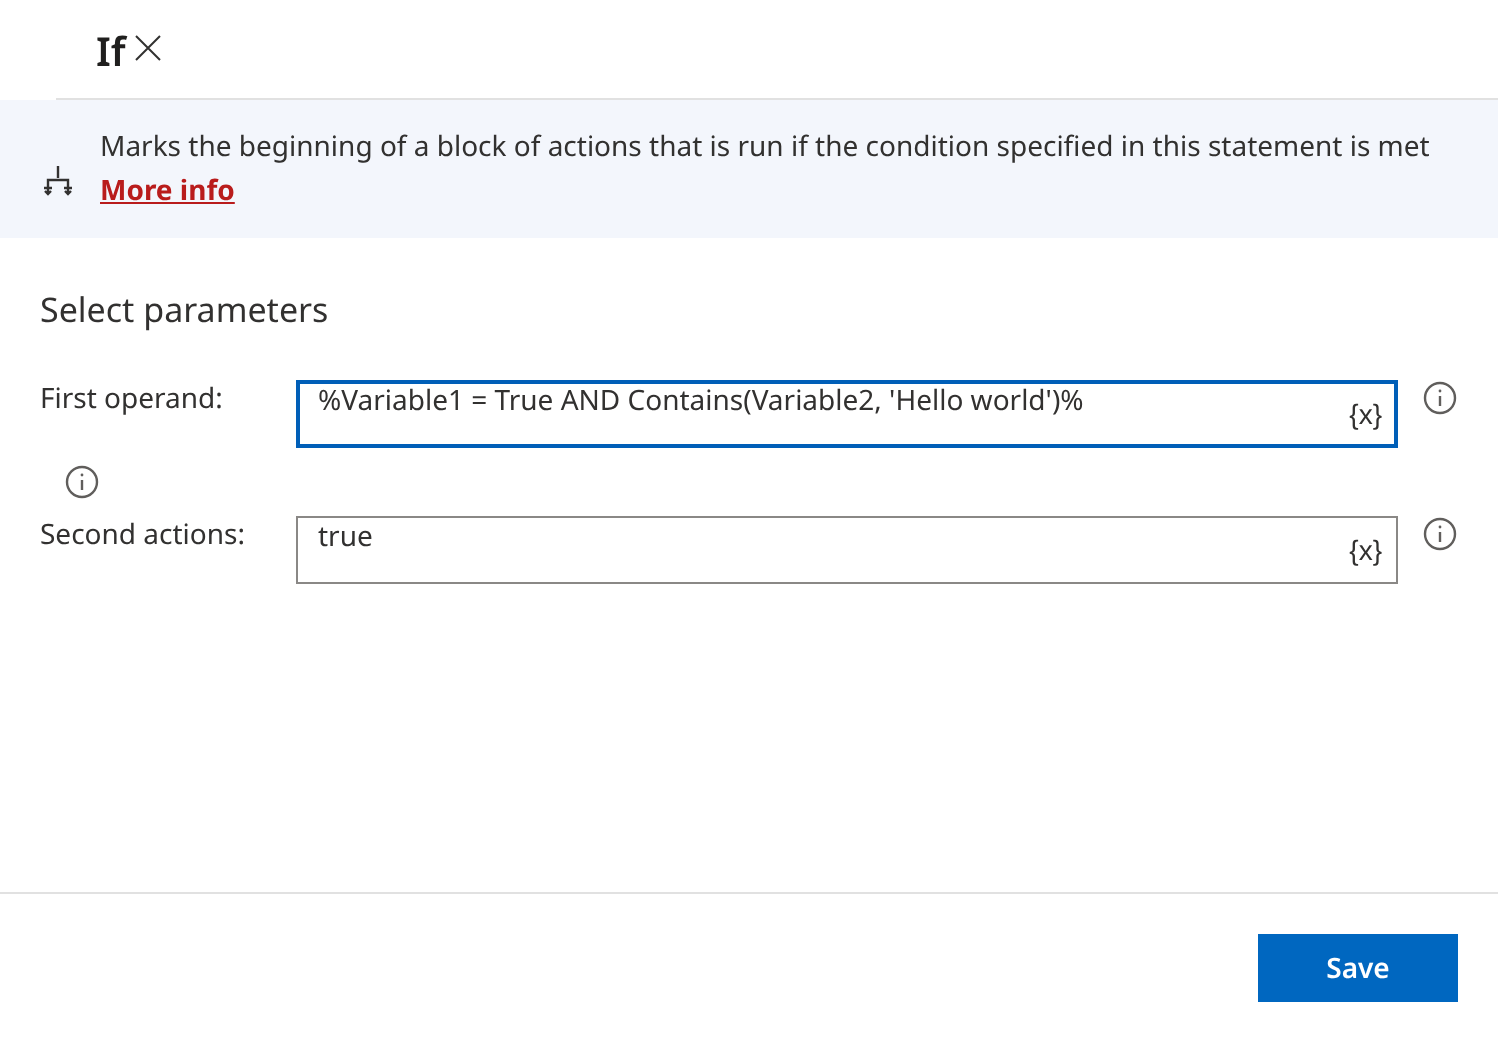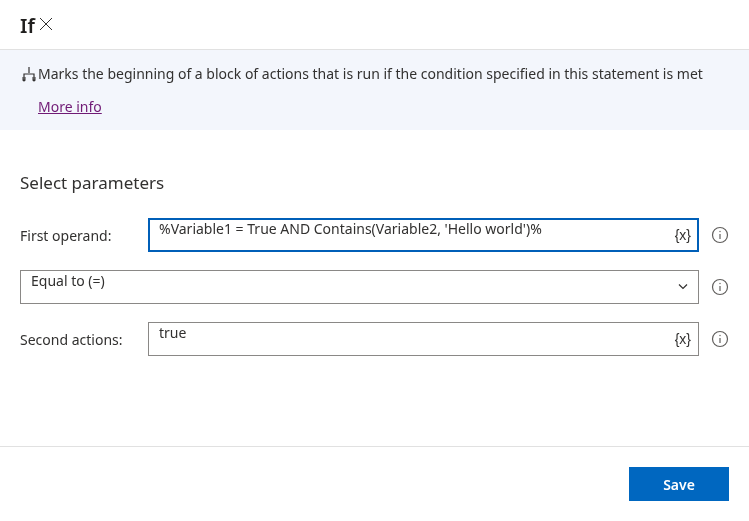--- a/index.html
+++ b/index.html
@@ -12,72 +12,73 @@
     height: 521px;
     position: relative;
     display: flex;
     flex-direction: column;
   }
   .header {
     display: flex;
     align-items: center;
     padding: 12px 4px 10px 20px;
     border-bottom: 1px solid #e1e1e1;
+    margin-left: 28px;
   }
   .header h1 {
     font-size: 20px;
     font-weight: 600;
     color: #201f1e;
   }
   .close-btn {
     background: none;
     border: none;
     cursor: pointer;
     padding: 4px;
     display: flex;
     align-items: center;
     justify-content: center;
   }
   .info-banner {
     background: #f3f6fc;
     padding: 14px 20px 14px 20px;
     display: flex;
-    align-items: flex-start;
-    gap: 0;
+    align-items: flex-end;
+    gap: 12px;
   }
   .info-banner-icon {
     flex-shrink: 0;
     margin-top: 2px;
   }
   .info-banner-text {
     font-size: 14px;
     color: #323130;
     line-height: 1.4;
   }
   .info-banner-text a {
-    color: #701a75;
+    color: #b91c1c;
     text-decoration: underline;
     display: inline-block;
-    margin-top: 13px;
+    margin-top: 2px;
+    font-weight: bold;
   }
   .content {
     padding: 24px 20px 10px 20px;
     flex: 1;
   }
   .section-title {
     font-size: 17px;
     font-weight: 400;
     color: #323130;
     margin-bottom: 24px;
-    margin-top: 17px;
   }
   .param-row {
     display: flex;
-    align-items: center;
-    margin-bottom: 18px;
+    align-items: flex-start;
+    margin-bottom: 8px;
   }
   .param-label {
     width: 128px;
     flex-shrink: 0;
     font-size: 14px;
     color: #323130;
   }
   .input-wrap {
     flex: 1;
     position: relative;
@@ -197,30 +198,20 @@
     <span class="help-icon">
       <svg width="18" height="18" viewBox="0 0 18 18" fill="none" stroke="#605e5c" stroke-width="1.2">
           <circle cx="9" cy="9" r="7.5"></circle>
           <circle cx="9" cy="5.5" r="0.7" fill="#605e5c" stroke="none"></circle>
           <path d="M9 8 L9 13"></path>
         </svg>
     </span>
   </div>
 
   <div class="param-row">
-    <div class="input-wrap">
-      <select class="select-input">
-        <option>Equal to (=)</option>
-      </select>
-      <span class="chevron">
-        <svg width="12" height="12" viewBox="0 0 12 12">
-            <path d="M2 4 L6 8 L10 4" stroke="#323130" stroke-width="1.2" fill="none"></path>
-          </svg>
-      </span>
-    </div>
     <span class="help-icon">
       <svg width="18" height="18" viewBox="0 0 18 18" fill="none" stroke="#605e5c" stroke-width="1.2">
           <circle cx="9" cy="9" r="7.5"></circle>
           <circle cx="9" cy="5.5" r="0.7" fill="#605e5c" stroke="none"></circle>
           <path d="M9 8 L9 13"></path>
         </svg>
     </span>
   </div>
 
   <div class="param-row">

